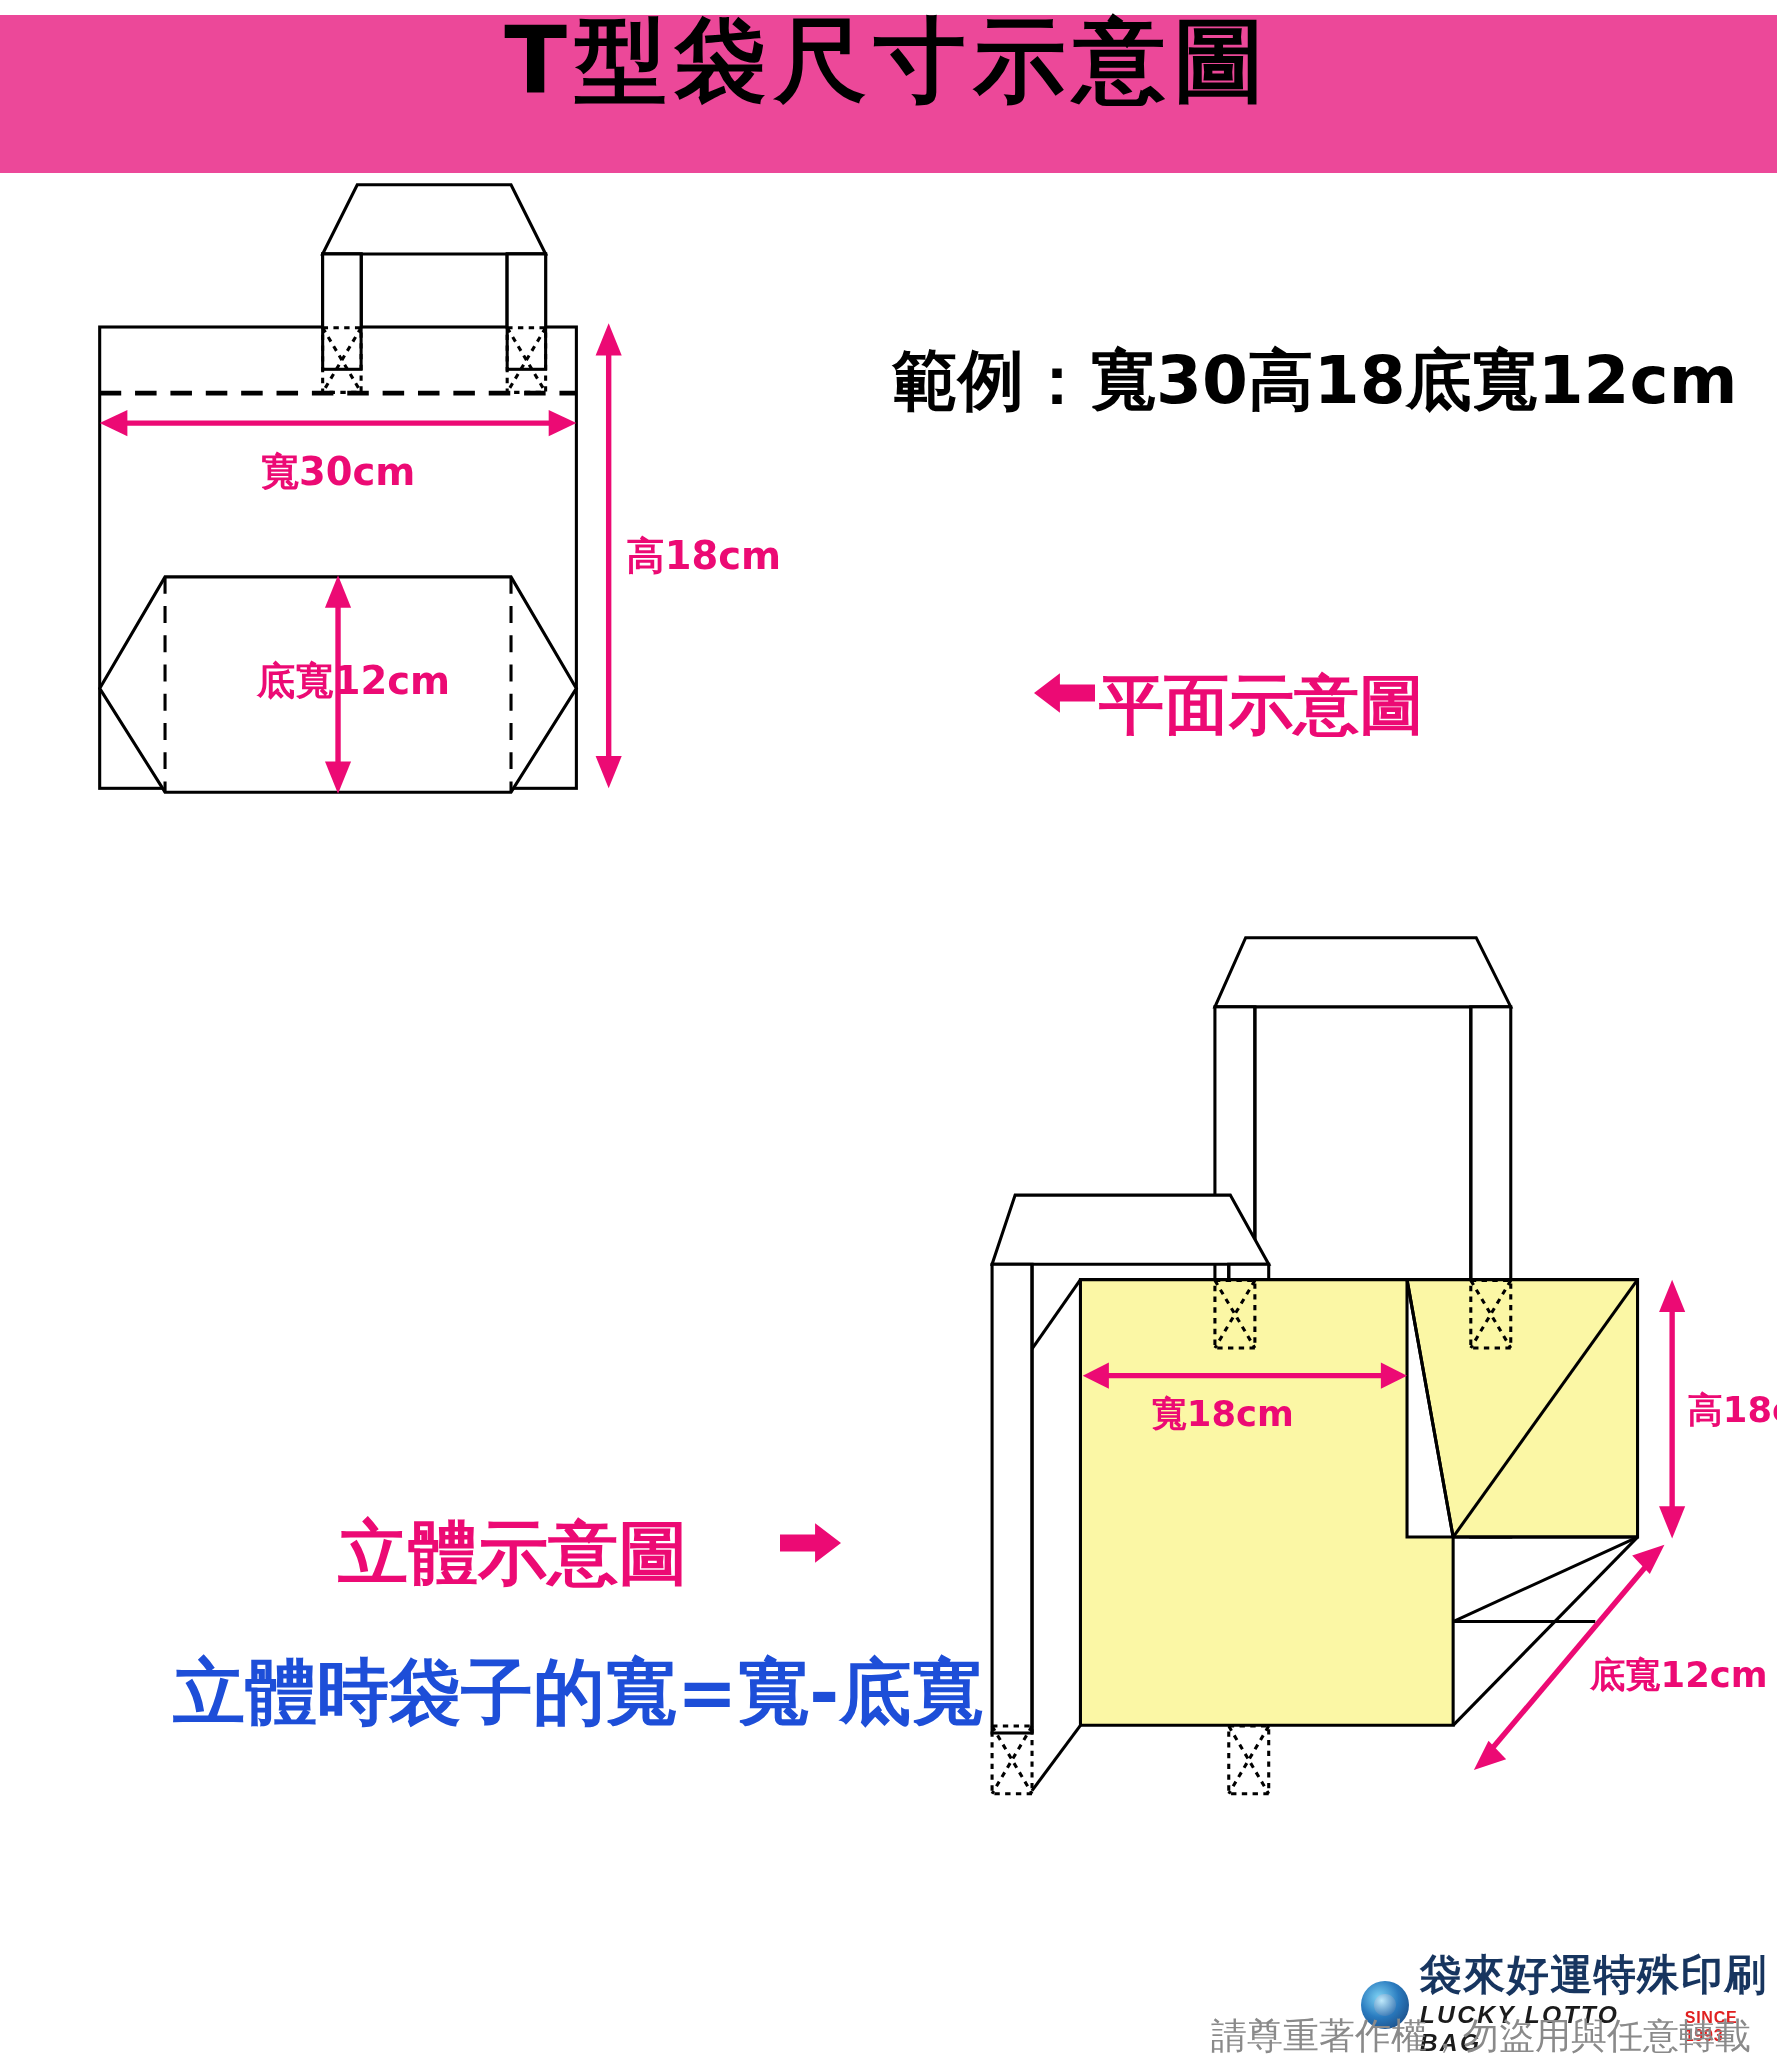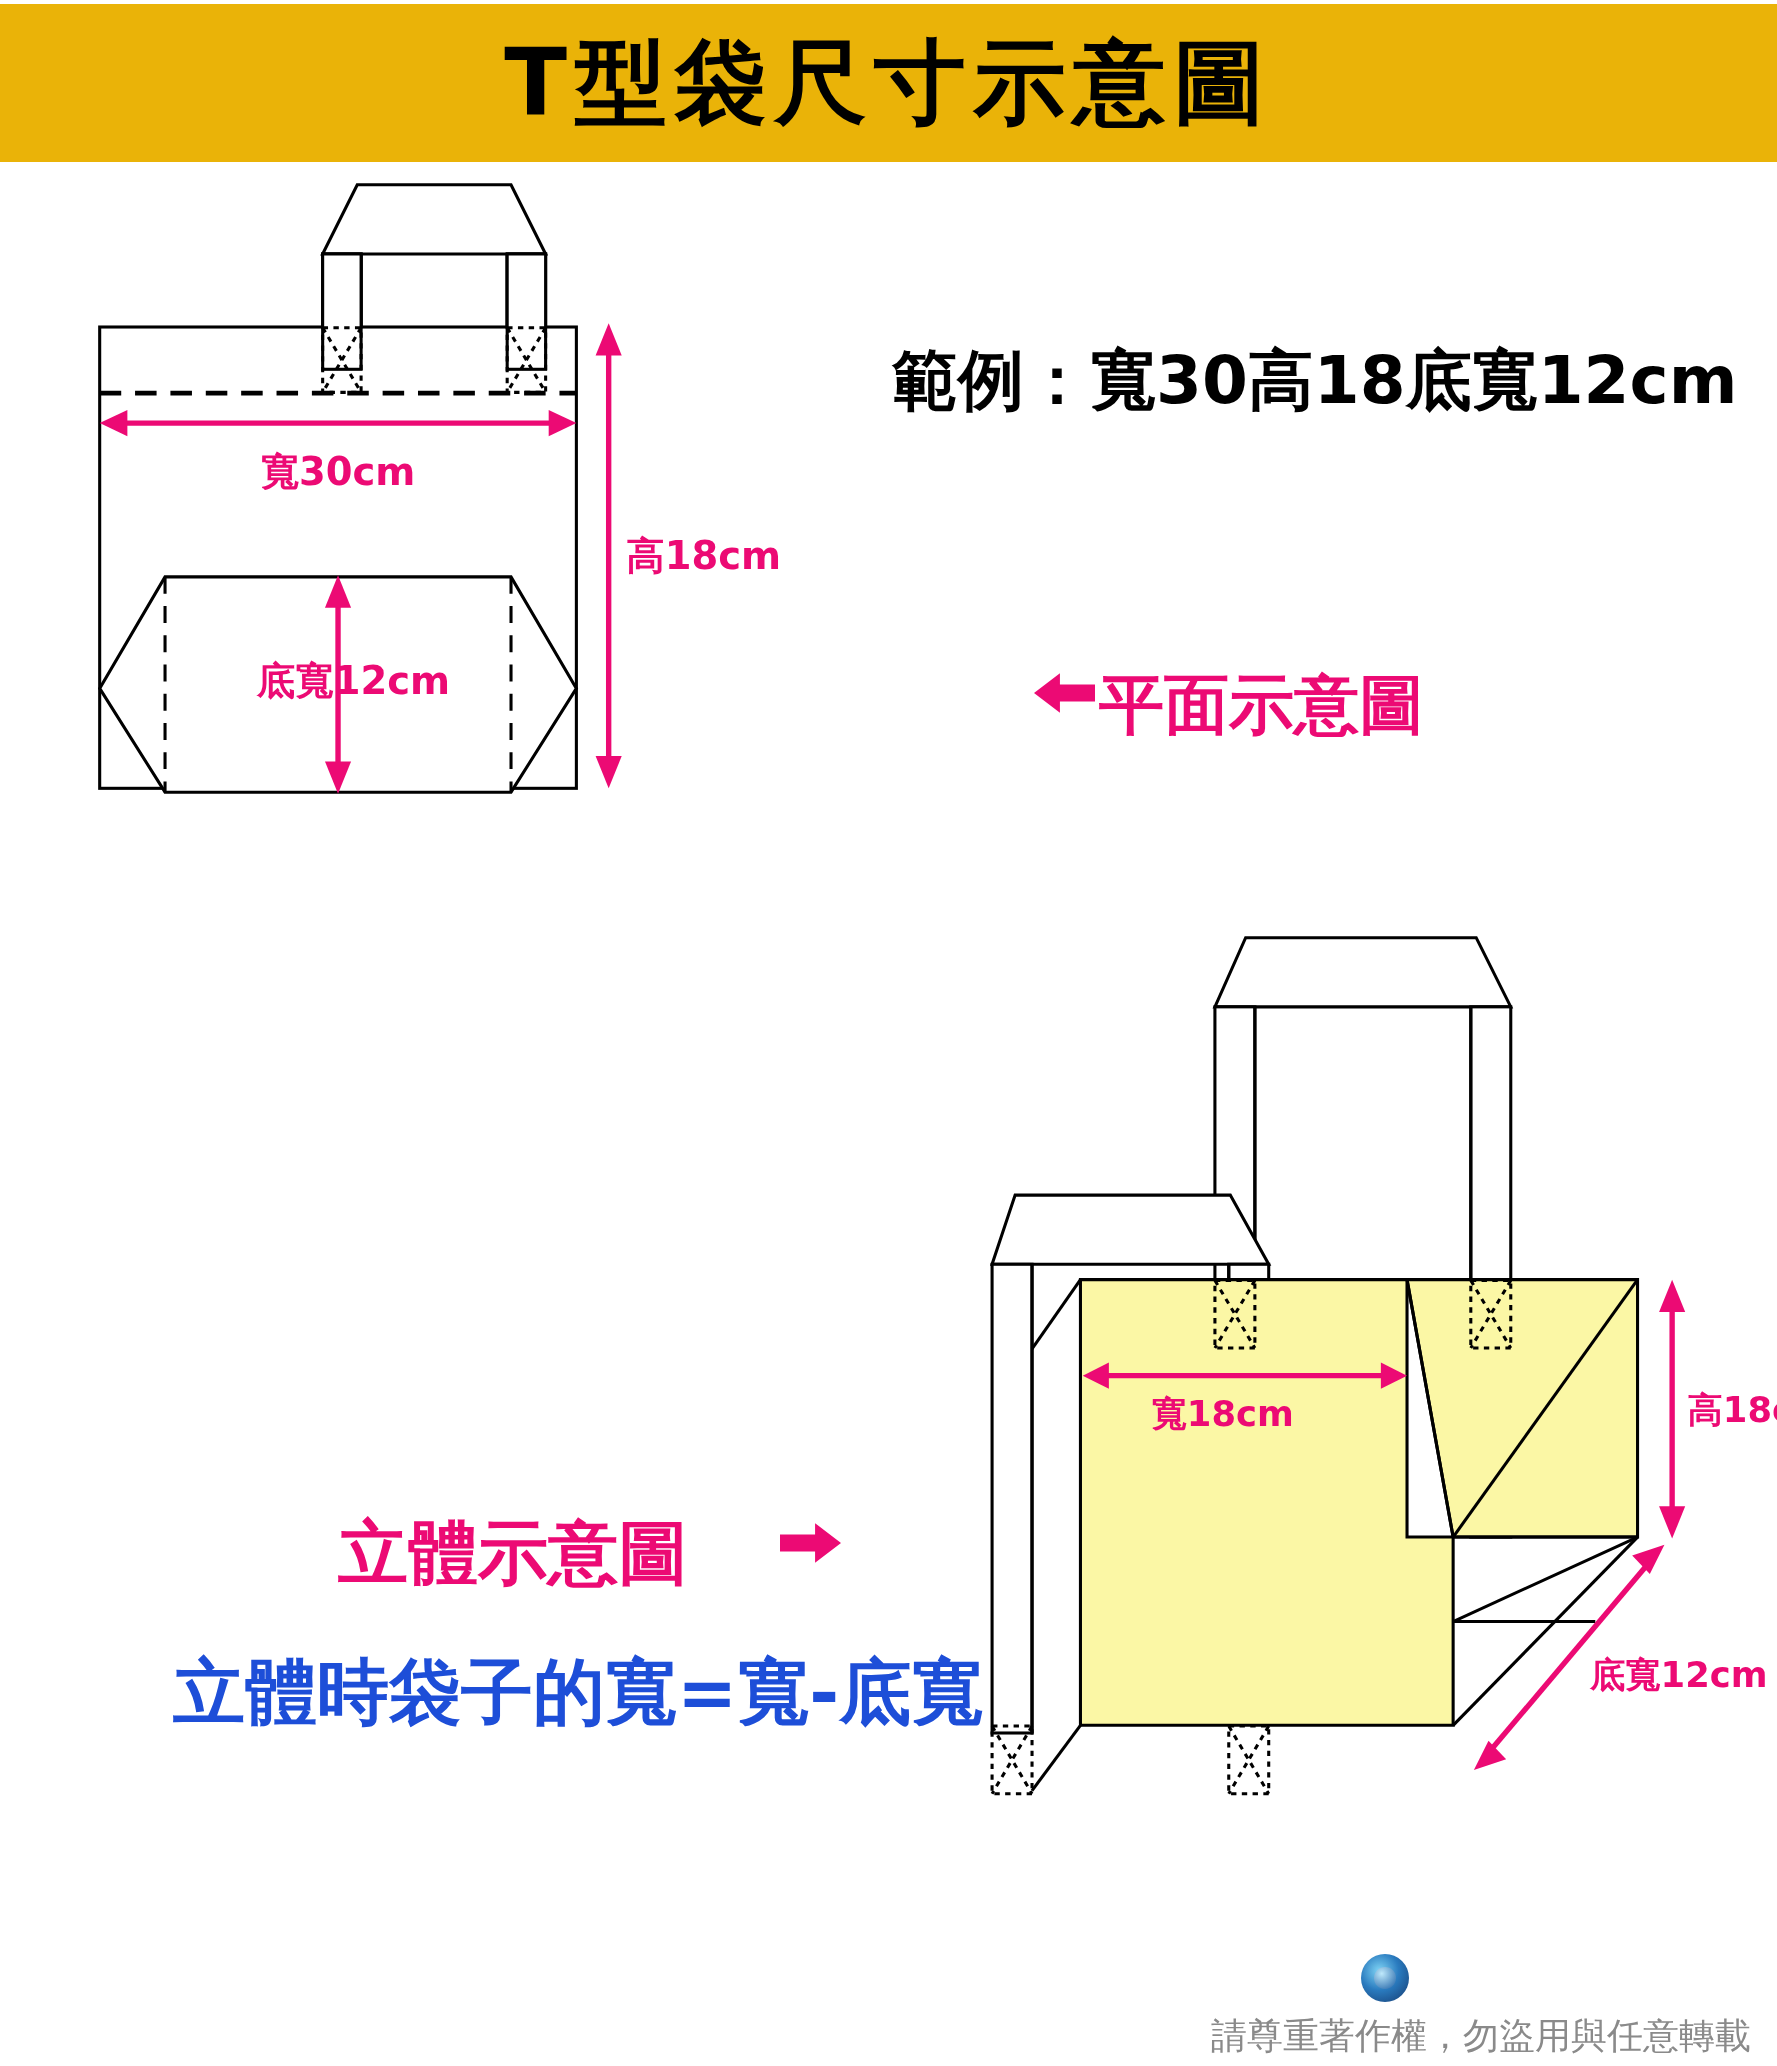--- a/index.html
+++ b/index.html
@@ -1,22 +1,22 @@
 <!DOCTYPE html>
 <html style="font-size:12.3px"><head>
 <meta charset="utf-8">
 <style>
   html,body{margin:0;padding:0;background:#ffffff;}
   body{
     width:1777px;height:2066px;position:relative;overflow:hidden;
     font-family:"Liberation Sans","DejaVu Sans",sans-serif;
   }
   #banner{
-    position:absolute;left:0;top:4px;width:1777px;height:158px;
-    background:#eab308;display:flex;align-items:center;justify-content:center;
+    position:absolute;left:0;top:15px;width:1777px;height:158px;
+    background:#ec4899;display:flex;justify-content:center;
   }
   #banner-title{
     font-size:92px;font-weight:bold;color:#000;letter-spacing:7.7px;
     font-family:"DejaVu Sans","Liberation Sans",sans-serif;
     line-height:1;
   }
   #example-text{
     position:absolute;left:1160;top:336px;
     font-size:66px;font-weight:bold;color:#000;white-space:nowrap;
     font-family:"DejaVu Sans","Liberation Sans",sans-serif;
@@ -202,15 +202,22 @@
 </svg>
 
 <div class="anno" id="solid-label">立體示意圖</div>
 <svg id="solid-arrow" width="61" height="46" viewBox="0 0 80 60">
   <polygon fill="#EC0A74" points="80,30 46,4 46,19 0,19 0,41 46,41 46,56"></polygon>
 </svg>
 <div class="anno" id="formula">立體時袋子的寬=寬-底寬</div>
 
 <div id="logo-block">
   <div id="logo-mark"></div>
+  <div id="logo-text">
+    <span id="logo-cn">袋來好運特殊印刷</span>
+    <span id="logo-en-row">
+      <span id="logo-en">LUCKY LOTTO BAG</span>
+      <span id="logo-since">SINCE 1993</span>
+    </span>
+  </div>
 </div>
 <div id="copyright">請尊重著作權，勿盜用與任意轉載</div>
 
 
 </body></html>

